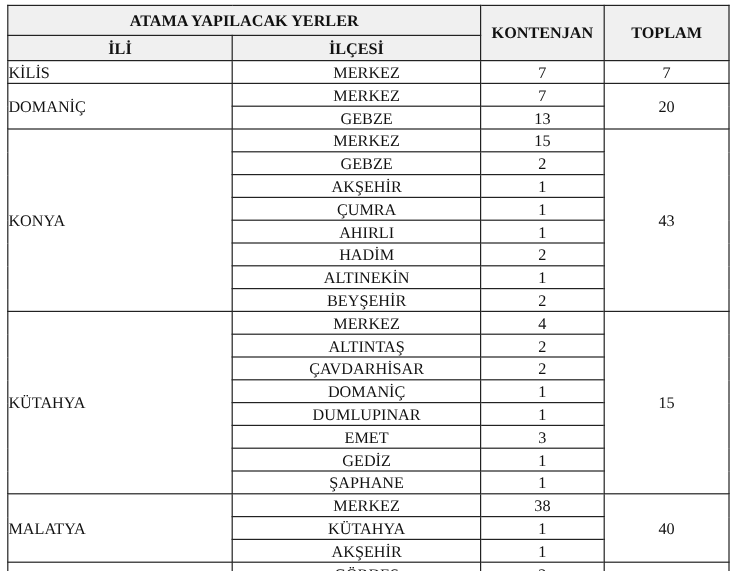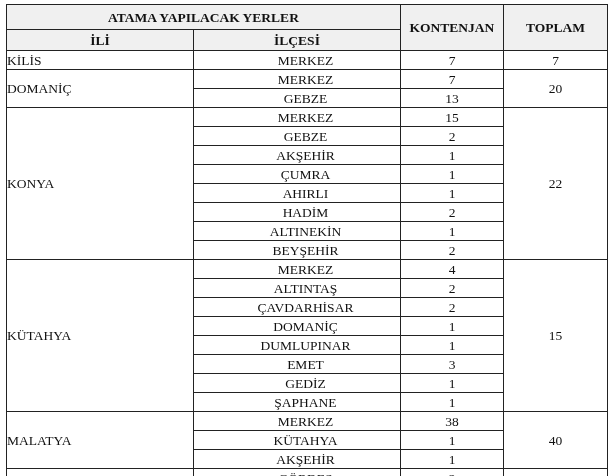--- a/index.html
+++ b/index.html
@@ -66,21 +66,21 @@
         <td class="tot" rowspan="2">20</td>
       </tr>
       <tr>
         <td class="dist">GEBZE</td>
         <td class="num">13</td>
       </tr>
       <tr>
         <td class="prov" rowspan="8">KONYA</td>
         <td class="dist">MERKEZ</td>
         <td class="num">15</td>
-        <td class="tot" rowspan="8">22</td>
+        <td class="tot" rowspan="8">43</td>
       </tr>
       <tr>
         <td class="dist">GEBZE</td>
         <td class="num">2</td>
       </tr>
       <tr>
         <td class="dist">AKŞEHİR</td>
         <td class="num">1</td>
       </tr>
       <tr>

